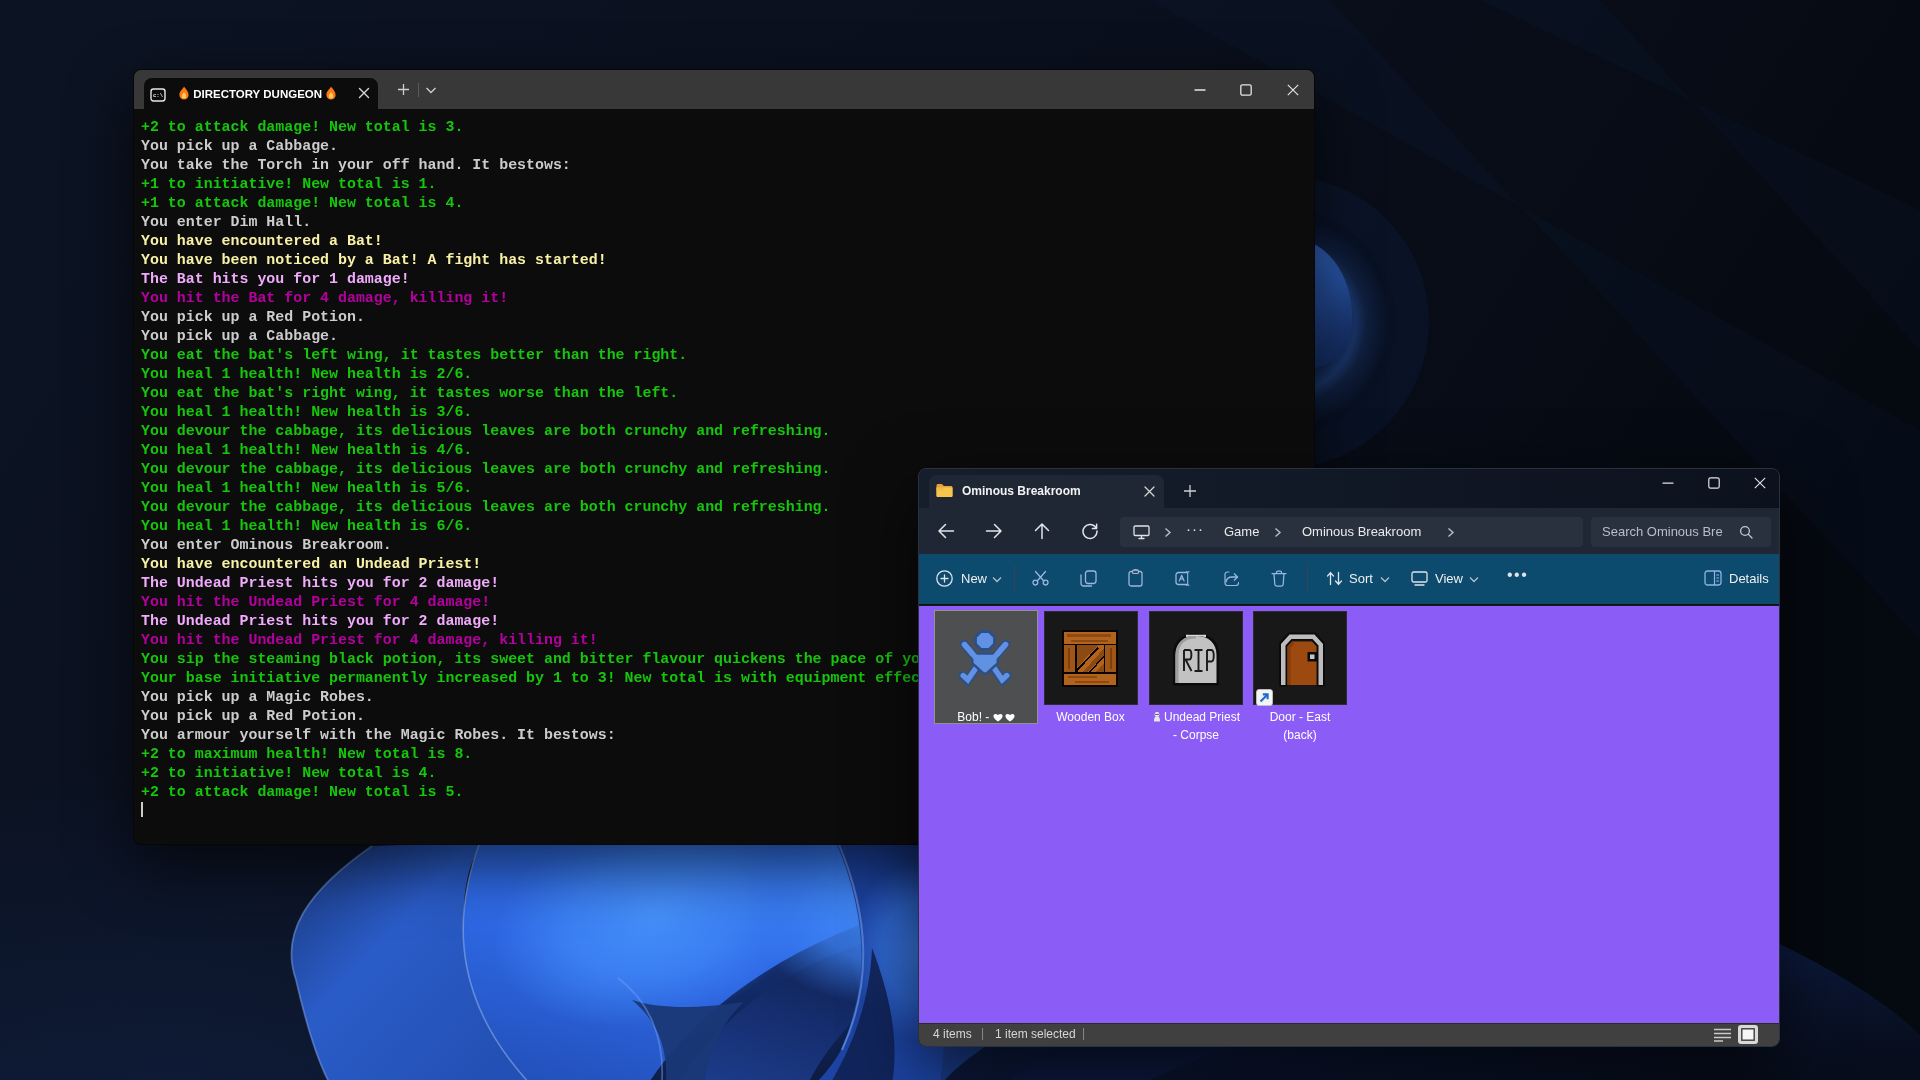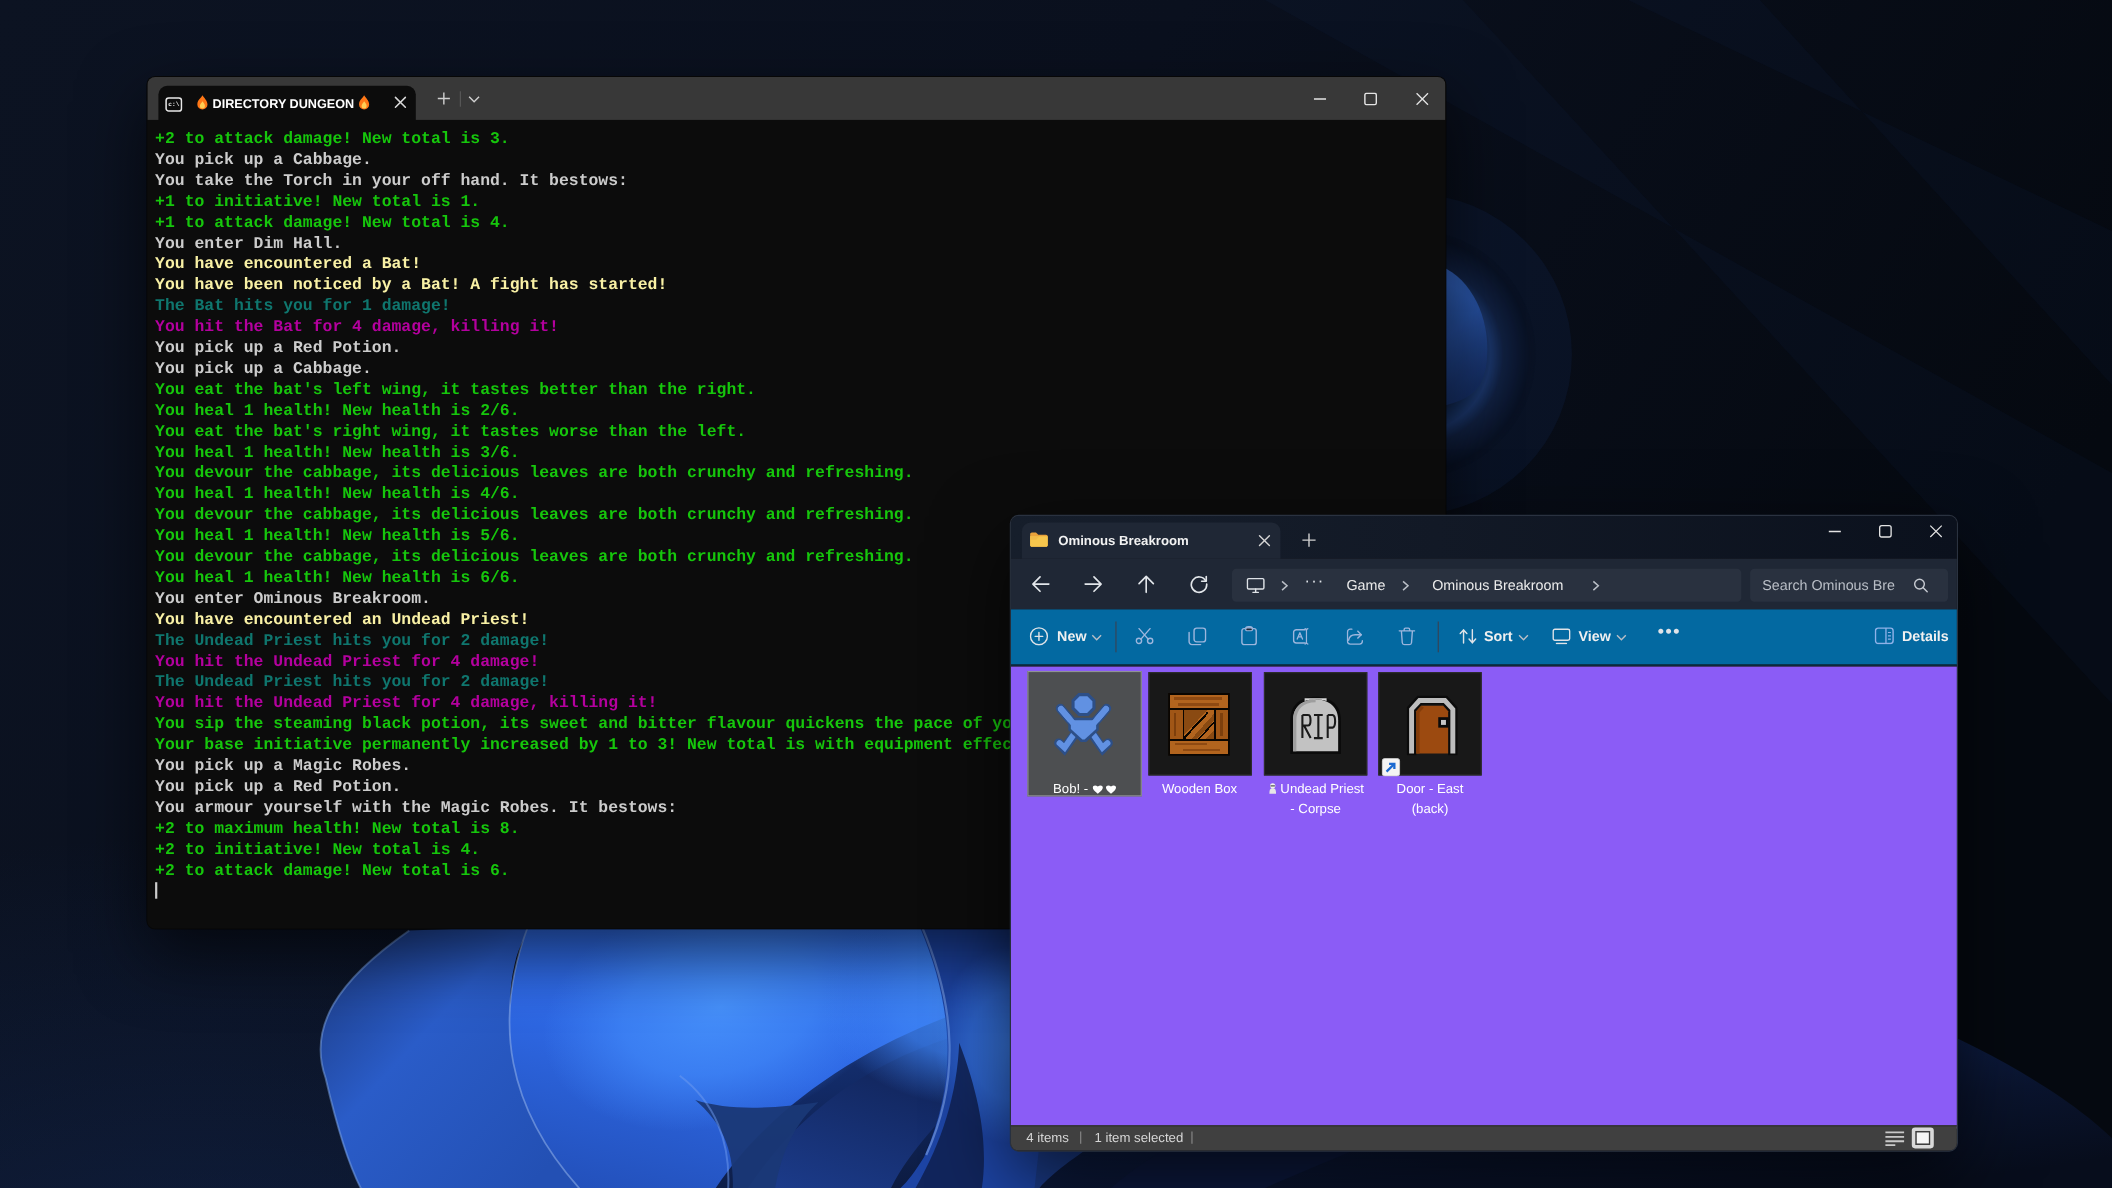--- a/index.html
+++ b/index.html
@@ -19,34 +19,34 @@
   .flame { display:inline-block; vertical-align:-3px; }
   #tabx { position:absolute; left:212px; top:7px; }
   #newtab { position:absolute; left:263px; top:13px; }
   #tsep { position:absolute; left:284px; top:13px; width:1px; height:14px; background:#5a5a5a; }
   #tchev { position:absolute; left:291px; top:17px; }
   .ctl { position:absolute; top:0; width:46px; height:39px; display:flex; align-items:center; justify-content:center; }
   #tmin { left:1043px; } #tmax { left:1089px; } #tcls { left:1136px; }
   #tbody { position:absolute; left:7px; top:48px; font-family:"Liberation Mono", monospace;
            font-size:14.93px; line-height:19px; font-weight:700; }
   #tbody div { white-space:pre; height:19px; }
-  .g { color:#16c60c; } .w { color:#cccccc; } .y { color:#f9f1a5; } .r { color:#0f766e; } .m { color:#b4009e; }
+  .g { color:#16c60c; } .w { color:#cccccc; } .y { color:#f9f1a5; } .r { color:#f0abfc; } .m { color:#b4009e; }
   #cursor { display:inline-block; width:1.5px; height:15px; background:#cccccc; vertical-align:-2px; }
 
   
   #exp { position:absolute; left:918px; top:436px; width:862px; height:579px;
          border-radius:8px; overflow:hidden; box-shadow:0 24px 70px rgba(0,0,0,.65);
          background:#191919; border:1px solid #2a3240;margin-top:32px; }
   #erow1 { position:absolute; left:0; top:0; width:100%; height:39px;
            background:linear-gradient(90deg,#161e2b 0%, #121926 45%, #0b111d 100%); }
   #etab { position:absolute; left:10px; top:6px; width:235px; height:33px; background:#1f2735;
           border-radius:8px 8px 0 0; }
   #erow2 { position:absolute; left:0; top:39px; width:100%; height:46px; background:#1f2735; }
-  #erow3 { position:absolute; left:0; top:85px; width:100%; height:51px; background:#0369a1;
-           border-bottom:1px solid #101318;font-weight:bold; }
+  #erow3 { position:absolute; left:0; top:85px; width:100%; height:51px; background:#0c4a6e;
+           border-bottom:1px solid #101318; }
   #econtent { position:absolute; left:0; top:137px; width:100%; height:420px; background:#8b5cf6; }
   #estatus { position:absolute; left:0; bottom:0; width:100%; height:23px; background:#404040;
              border-top:1px solid #2b2b2b; color:#d6d6d6; font-size:12px; }
   .pill { position:absolute; top:9px; height:30px; background:#29313f; border-radius:4px; }
   .etxt { color:#ebebeb; font-size:13px; }
   .dim { color:#b9bec6; }
   .tile { position:absolute; width:94px; height:94px; background:#181818; border:1px solid #2e2e2e; }
   .lbl { position:absolute; color:#fff; font-size:12px; line-height:17.5px; text-align:center; white-space:pre; }
 </style>
 </head>
@@ -207,21 +207,21 @@
 <div class="m">You hit the Undead Priest for 4 damage!</div>
 <div class="r">The Undead Priest hits you for 2 damage!</div>
 <div class="m">You hit the Undead Priest for 4 damage, killing it!</div>
 <div class="g">You sip the steaming black potion, its sweet and bitter flavour quickens the pace of your actions!</div>
 <div class="g">Your base initiative permanently increased by 1 to 3! New total is with equipment effects 4!</div>
 <div class="w">You pick up a Magic Robes.</div>
 <div class="w">You pick up a Red Potion.</div>
 <div class="w">You armour yourself with the Magic Robes. It bestows:</div>
 <div class="g">+2 to maximum health! New total is 8.</div>
 <div class="g">+2 to initiative! New total is 4.</div>
-<div class="g">+2 to attack damage! New total is 6.</div>
+<div class="g">+2 to attack damage! New total is 5.</div>
 <div><span id="cursor"></span></div>
       </div>
 </div>
 <div id="exp">
   <div id="erow1">
     <div id="etab">
       <svg style="position:absolute;left:7px;top:8px" width="17" height="15" viewBox="0 0 17 15">
         <path d="M0.5 2.6 C0.5 1.7 1.2 1 2.1 1 H5.8 L7.9 3.1 H14.9 C15.8 3.1 16.5 3.8 16.5 4.7 V12.4 C16.5 13.3 15.8 14 14.9 14 H2.1 C1.2 14 0.5 13.3 0.5 12.4 Z" fill="#e9a23b"></path>
         <path d="M0.5 4.6 H16.5 V12.4 C16.5 13.3 15.8 14 14.9 14 H2.1 C1.2 14 0.5 13.3 0.5 12.4 Z" fill="#f6c64d"></path>
         <path d="M0.5 4.6 H9 L6 7.6 H0.5 Z" fill="#efb646" opacity=".7"></path>

